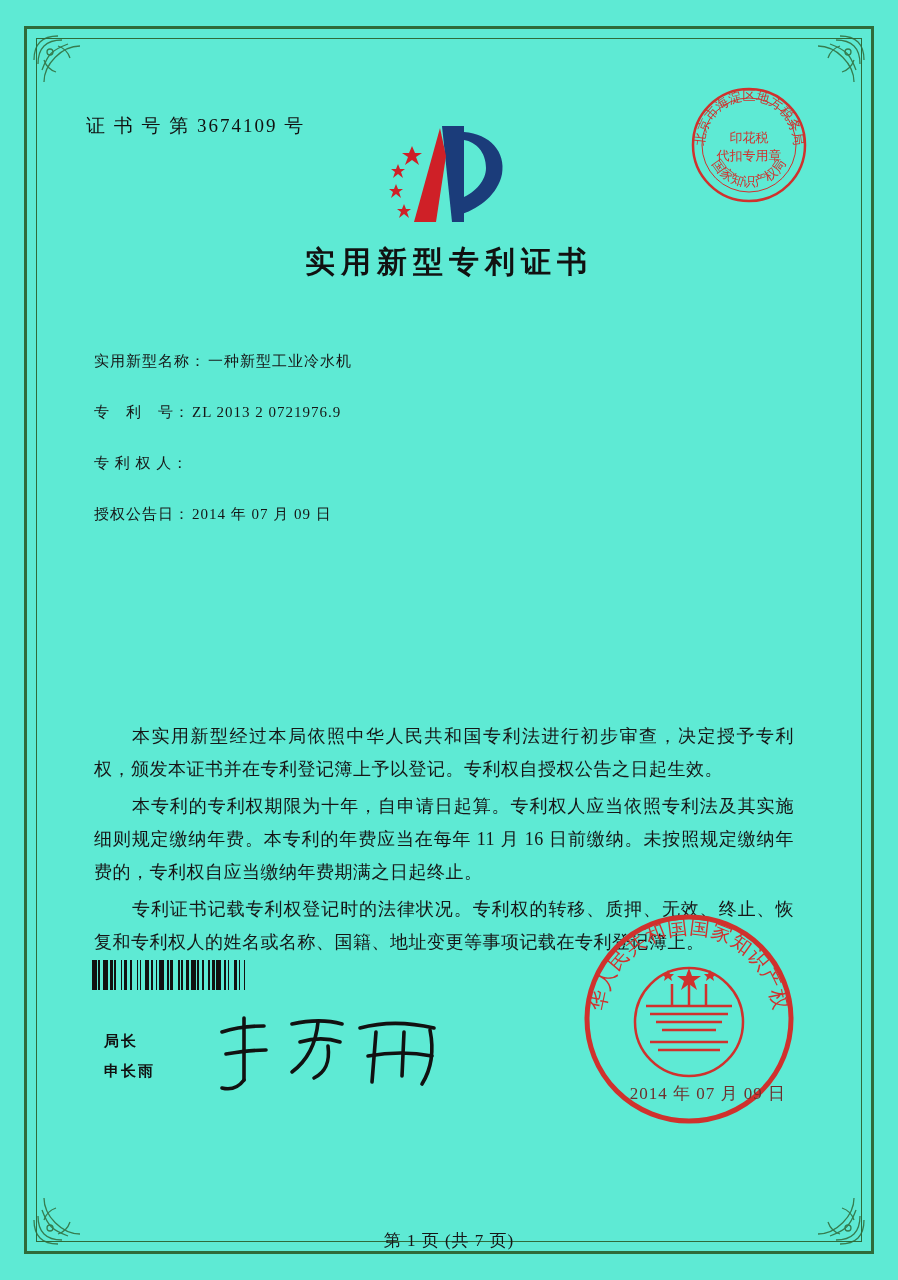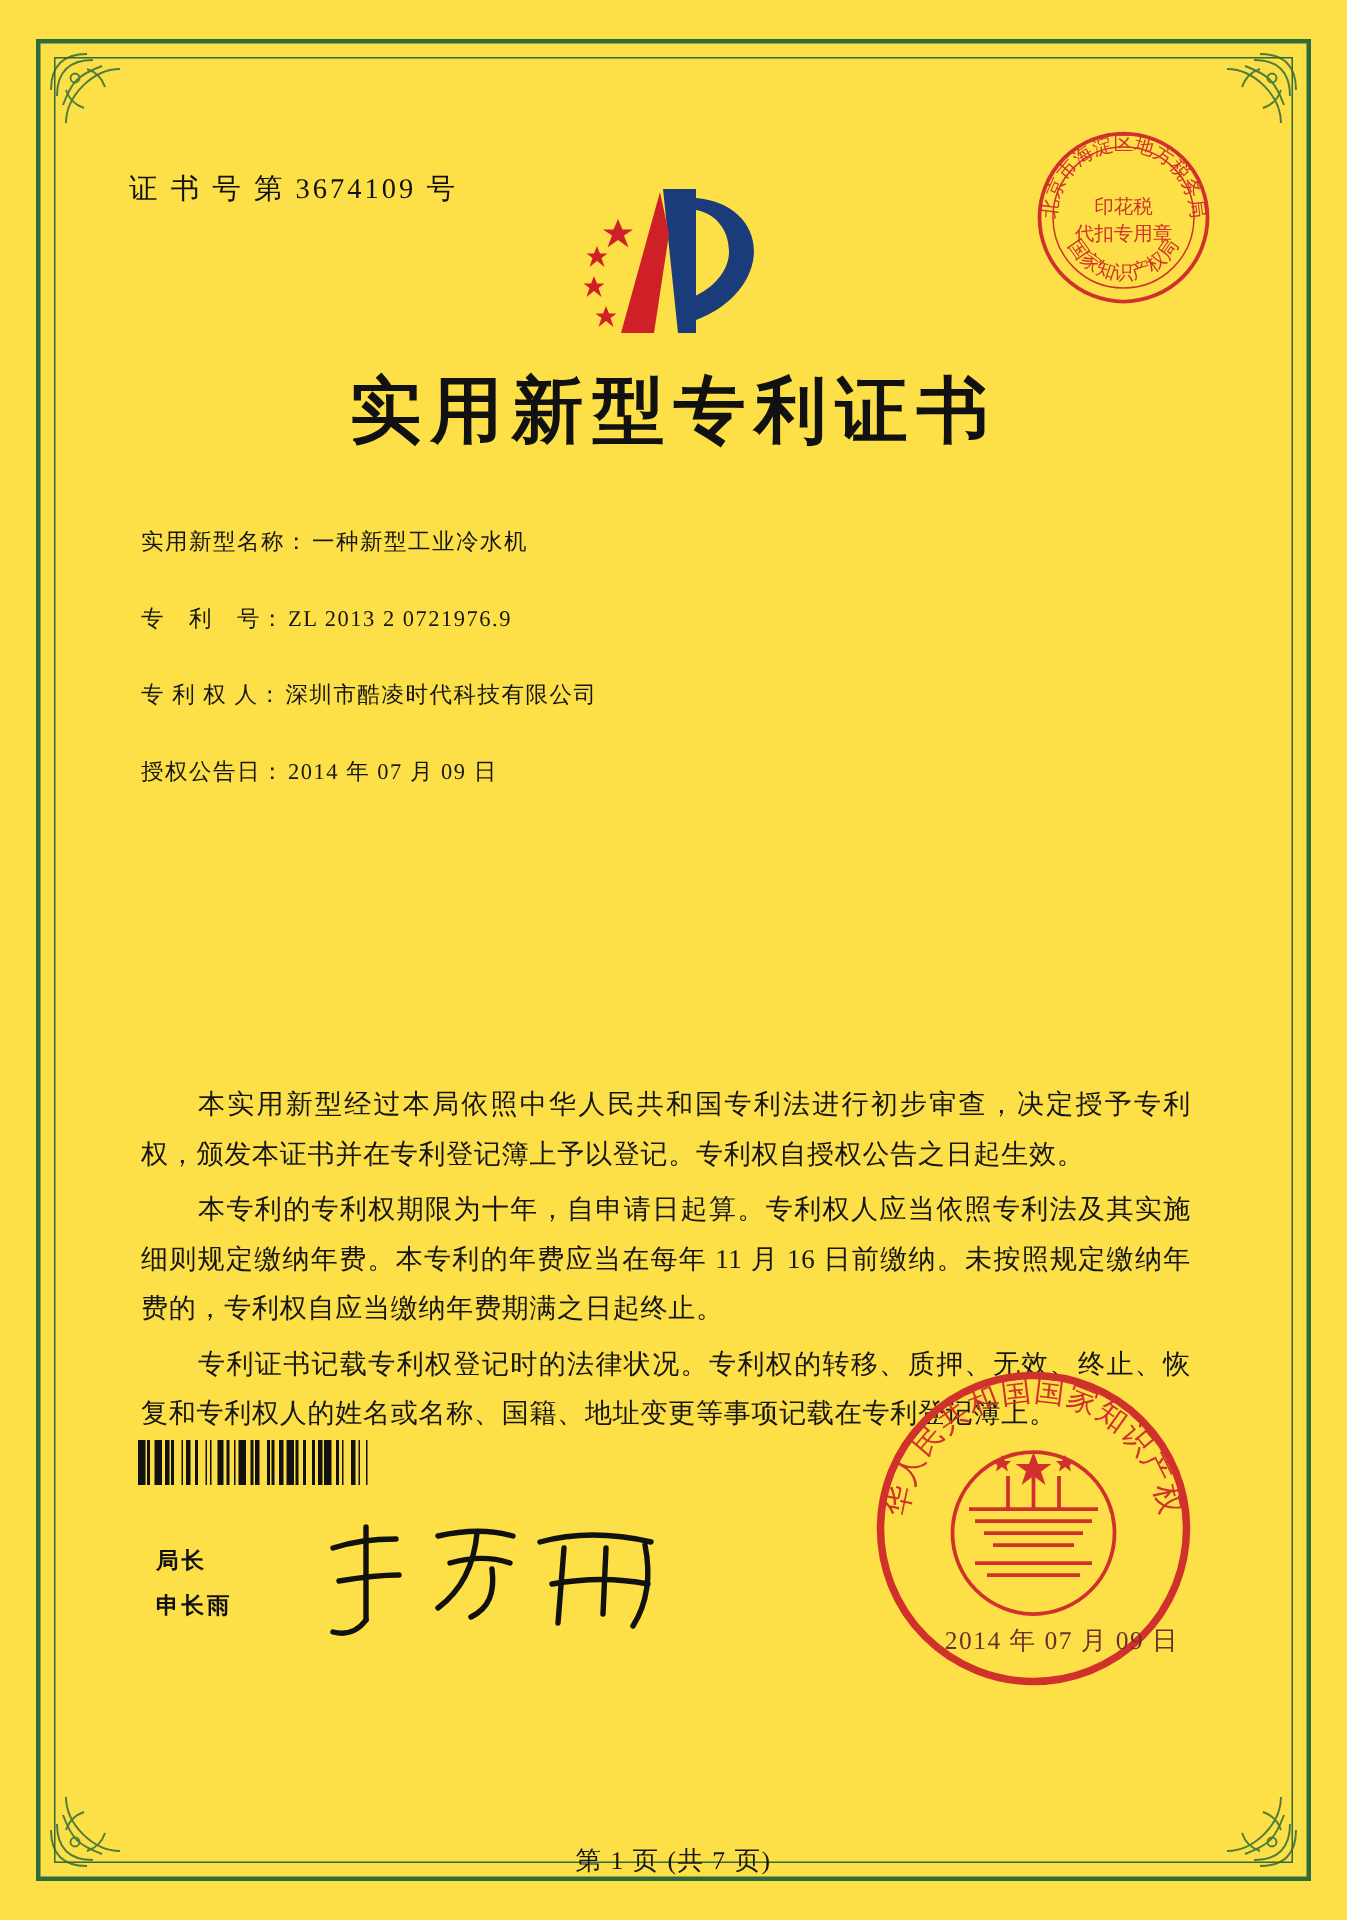--- a/index.html
+++ b/index.html
@@ -13,21 +13,21 @@
     font-family: "Liberation Serif", serif;
     color: #1a1a1a;
     position: relative;
     overflow: hidden;
   }
 
   
   .page {
     position: absolute;
     inset: 0;
-    background: #fde047;
+    background: #5eead4;
   }
   .border-outer {
     position: absolute;
     left: 24px;
     top: 26px;
     right: 24px;
     bottom: 26px;
     border: 3px solid #2f6b3a;
   }
   .border-inner {
@@ -91,21 +91,21 @@
   .tax-stamp svg { width: 100%; height: 100%; display: block; }
 
   
   .title {
     position: absolute;
     left: 0;
     right: 0;
     top: 182px;
     text-align: center;
     font-family: "DejaVu Serif", serif;
-    font-size: 48px;
+    font-size: 30px;
     font-weight: bold;
     letter-spacing: 6px;
     color: #111;
   }
 
   
   .fields {
     position: absolute;
     left: 34px;
     right: 20px;
@@ -316,21 +316,20 @@
       <div class="field">
         <span class="flabel">实用新型名称：</span>
         <span class="fvalue">一种新型工业冷水机</span>
       </div>
       <div class="field">
         <span class="flabel">专　利　号：</span>
         <span class="fvalue">ZL 2013 2 0721976.9</span>
       </div>
       <div class="field">
         <span class="flabel">专 利 权 人：</span>
-        <span class="fvalue">深圳市酷凌时代科技有限公司</span>
       </div>
       <div class="field">
         <span class="flabel">授权公告日：</span>
         <span class="fvalue">2014 年 07 月 09 日</span>
       </div>
     </div>
 
     <div class="paragraphs">
       <p>本实用新型经过本局依照中华人民共和国专利法进行初步审查，决定授予专利权，颁发本证书并在专利登记簿上予以登记。专利权自授权公告之日起生效。</p>
       <p>本专利的专利权期限为十年，自申请日起算。专利权人应当依照专利法及其实施细则规定缴纳年费。本专利的年费应当在每年 11 月 16 日前缴纳。未按照规定缴纳年费的，专利权自应当缴纳年费期满之日起终止。</p>

